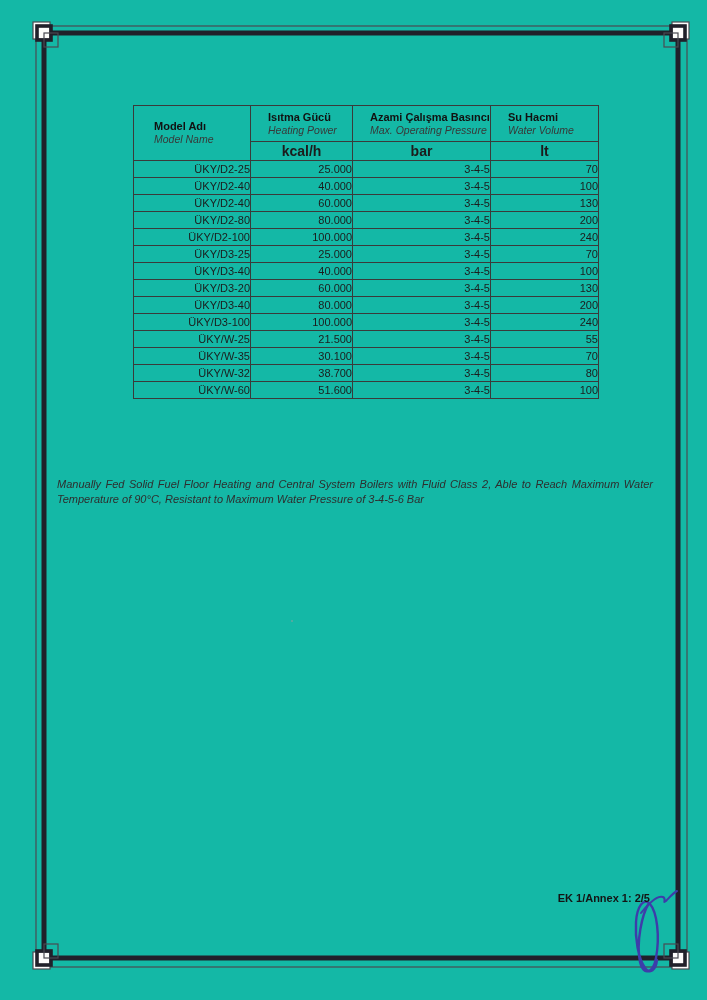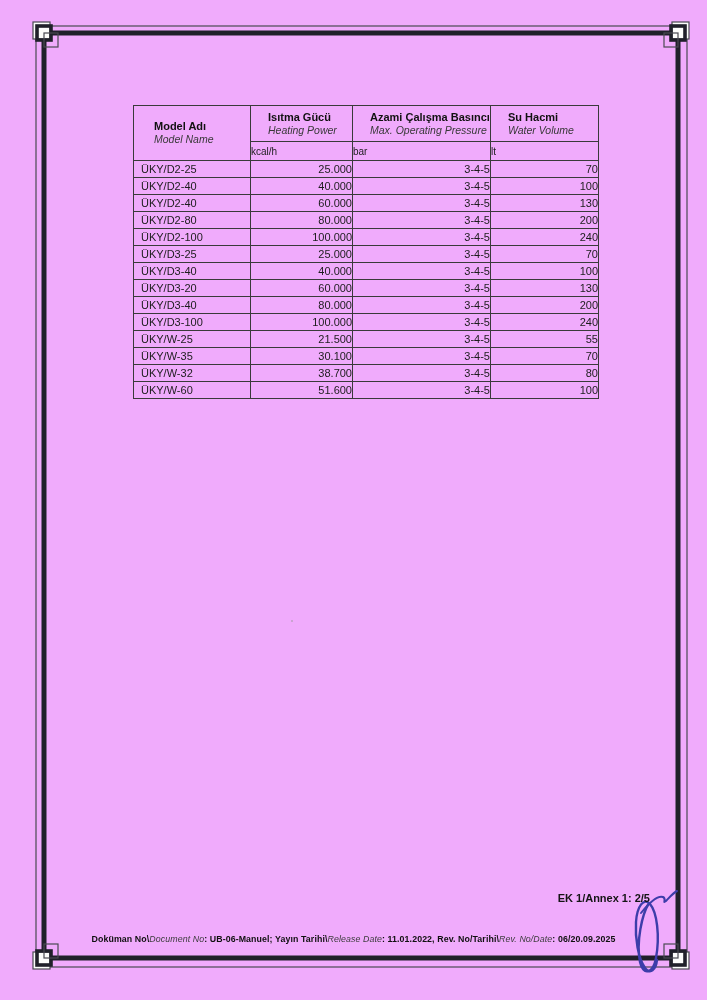--- a/index.html
+++ b/index.html
@@ -1,37 +1,37 @@
 <!DOCTYPE html>
 <html><head>
 <meta charset="utf-8">
 <style>
   html,body{margin:0;padding:0;background:#ffffff;}
   .page{
     position:relative;width:707px;height:1000px;overflow:hidden;
-    background:#f0abfc;
+    background:#14b8a6;
     font-family:"Liberation Sans",sans-serif;
     color:#1a1a1a;
   }
   svg.overlay{position:absolute;left:0;top:0;width:707px;height:1000px;pointer-events:none;}
 
   
   table.spec{
     position:absolute;left:133px;top:105px;width:465px;
     border-collapse:collapse;table-layout:fixed;
     font-size:11px;color:#1c1c1c;
   }
   table.spec th, table.spec td{
     border:1px solid #3a3a3a;padding:0;vertical-align:middle;
     font-weight:normal;overflow:hidden;white-space:nowrap;
   }
   table.spec .hdr-top{height:36px;}
-  table.spec .hdr-unit td{height:18px;text-align:left;font-size:10px;}
+  table.spec .hdr-unit td{height:18px;text-align:center;font-size:14px;font-weight:bold;}
   table.spec tbody td{height:16px;line-height:16px;text-align:right;}
-  table.spec tbody td.left{text-align:left;padding-left:7px;}
+  table.spec tbody td.left{text-align:right;padding-left:7px;}
   .h-wrap{padding:2px 0 2px 17px;text-align:left;line-height:13px;}
   .h-wrap-model{padding-left:20px;}
   .h-tr{font-weight:bold;color:#111;}
   .h-en{font-style:italic;color:#383838;font-size:10.5px;}
 
   
   .para-tr{
     position:absolute;left:57px;top:423px;width:596px;
     font-size:11px;line-height:14.6px;text-align:justify;color:#141414;
   }
@@ -217,19 +217,19 @@
         </tr>
         <tr>
           <td class="left">ÜKY/W-60</td>
           <td>51.600</td>
           <td>3-4-5</td>
           <td>100</td>
         </tr>
       </tbody>
   </table>
 
+  <p class="para-en">Manually Fed Solid Fuel Floor Heating and Central System Boilers with Fluid Class 2, Able to Reach Maximum Water Temperature of 90°C, Resistant to Maximum Water Pressure of 3-4-5-6 Bar</p>
 
   <div class="speck"></div>
 
   <div class="annex">EK 1/Annex 1: 2/5</div>
-  <div class="doc-footer"><span class="bold">Doküman No\</span><span class="italic">Document No</span><span class="bold">: UB-06-Manuel; Yayın Tarihi\</span><span class="italic">Release Date</span><span class="bold">: 11.01.2022, Rev. No/Tarihi\</span><span class="italic">Rev. No/Date</span><span class="bold">: 06/20.09.2025</span></div>
 
 </div>
 
 </body></html>

